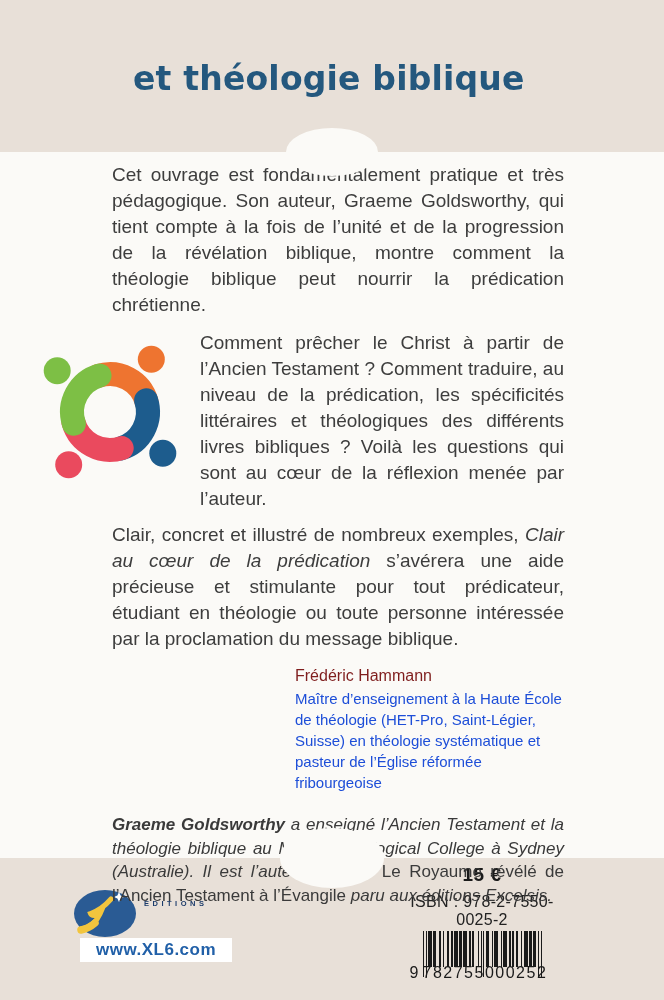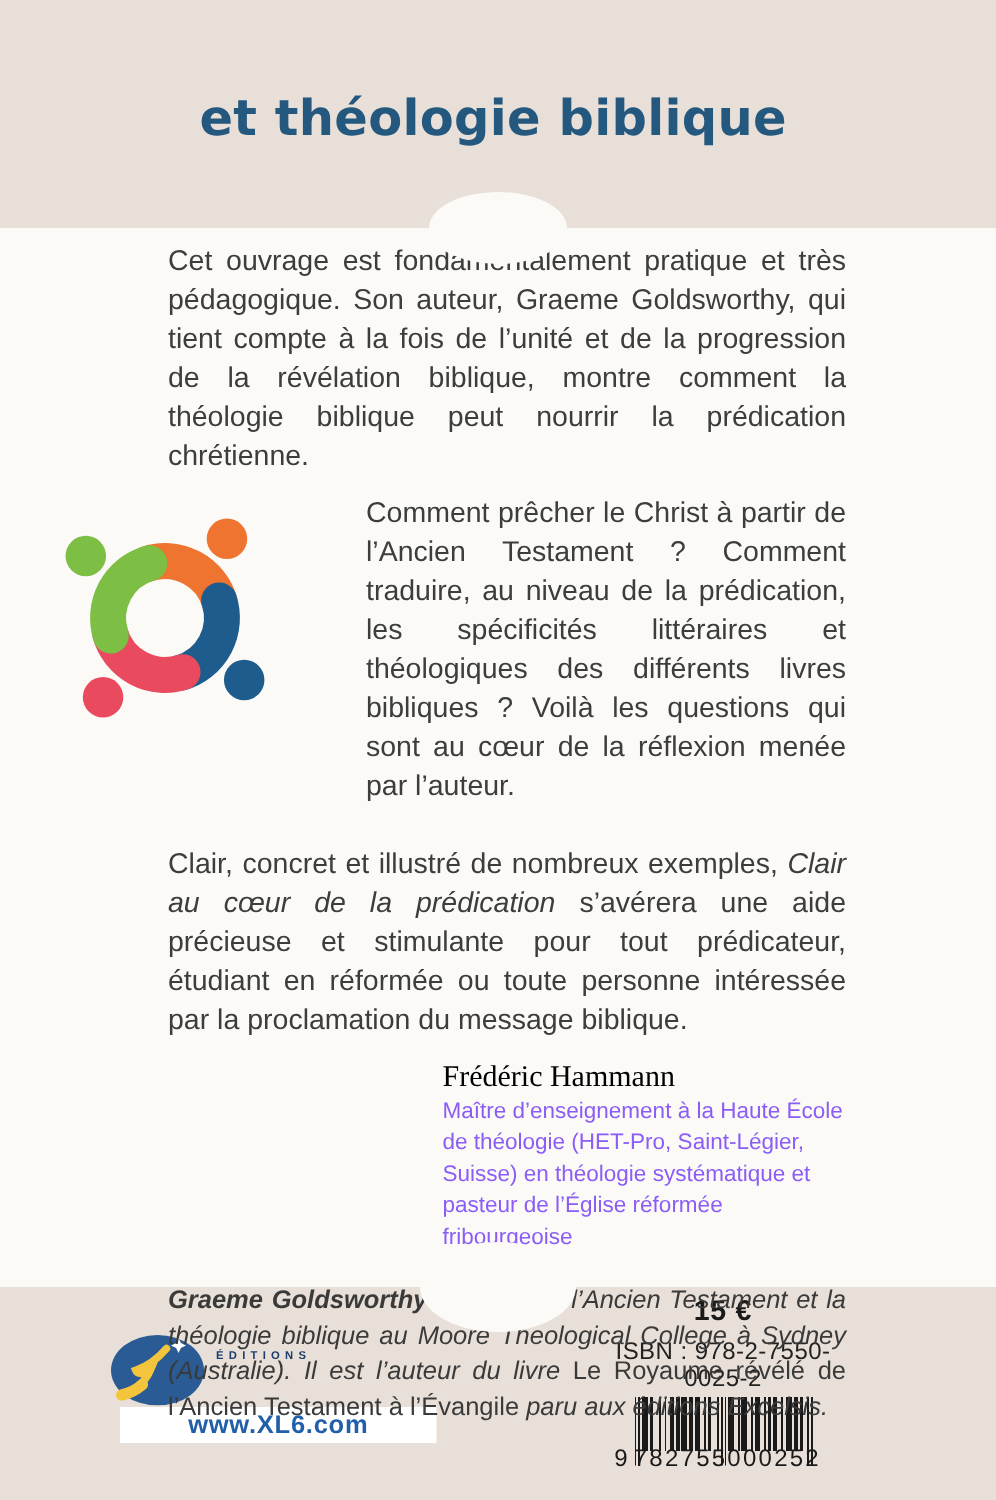--- a/index.html
+++ b/index.html
@@ -34,29 +34,29 @@
     background:#fbfaf7;border-radius:50%;}
   .notch-top{width:92px;height:48px;top:-24px;}
   .notch-bottom{width:104px;height:60px;bottom:-30px;}
   
   .body{
     margin:0 0 12px 0;
     font-size:19px;line-height:26px;
     text-align:justify;color:#3d3d3d;
   }
   .para1{margin-bottom:12px;}
-  .row2{display:flex;margin-left:-82px;margin-bottom:26px;gap:44px;}
+  .row2{display:flex;margin-left:-82px;margin-bottom:10px;}
   .pinwheel-box{flex:0 0 170px;padding-top:2px;}
   .para2{flex:1;margin:0;}
   .para3{margin-bottom:12px;}
   .para3 em{font-style:italic;}
   
   .endorser{margin:0 0 20px 183px;}
-  .endorser-name{font-size:20px;line-height:24px;color:#000000;font-family:Liberation Serif, serif;}
-  .endorser-role{font-size:15px;line-height:21px;max-width:350px;color:#8b5cf6;}
+  .endorser-name{font-size:16px;line-height:24px;color:#7f1d1d;}
+  .endorser-role{font-size:15px;line-height:21px;max-width:350px;color:#1d4ed8;}
   
   .bio{
     margin:0;font-size:17px;line-height:23.5px;
     font-style:italic;text-align:justify;color:#3a3a3a;
   }
   .bio strong{font-weight:bold;font-style:italic;}
   .bio .upright{font-style:normal;}
   
   .publisher{position:absolute;left:74px;top:32px;}
   .pub-row{display:flex;align-items:flex-start;text-align:right;}
@@ -65,21 +65,21 @@
     font-size:7.5px;font-weight:bold;letter-spacing:3.5px;
     color:#1c3c6b;margin:0 0 1px 5px;
   }
   .excelsis{
     font-family:"Liberation Serif", serif;
     font-size:27px;line-height:26px;font-weight:600;
     letter-spacing:1px;color:#1c3c6b;
   }
   .website-bar{
     margin-top:1px;margin-left:6px;
-    width:211px;height:24px;background:#ffffff;
+    width:152px;height:24px;background:#ffffff;
     display:flex;align-items:center;justify-content:center;
     font-size:17px;font-weight:bold;color:#2160a8;letter-spacing:0.5px;
   }
   
   .retail{position:absolute;left:404px;top:6px;width:156px;text-align:center;color:#1a1a1a;}
   .price{font-size:19px;font-weight:600;letter-spacing:0.5px;margin-bottom:7px;}
   .isbn{font-size:16px;letter-spacing:0.3px;margin-bottom:2px;color:#222222;}
   .barcode{display:block;margin:0 auto;shape-rendering:crispEdges;}
   .digits{
     position:relative;display:flex;width:119px;margin:-12px auto 0;
@@ -127,21 +127,21 @@
           <g transform="rotate(-90 80 80)">
             <path d="M 68.3,43.9 A 38,38 0 0 1 116.5,69.5" stroke-width="24" stroke-linecap="round" fill="none" stroke="#7dbf45"></path>
             <circle cx="121.3" cy="27.2" r="13.5" fill="#7dbf45"></circle>
           </g>
         </svg>
       </div>
       <p class="body para2">Comment prêcher le Christ à partir de l’Ancien Testament&nbsp;? Comment traduire, au niveau de la prédication, les spécificités littéraires et théologiques des différents livres bibliques&nbsp;? Voilà les questions qui sont au cœur de la réflexion menée par l’auteur.</p>
     </div>
 
     <p class="body para3">
-      <span>Clair, concret et illustré de nombreux exemples, </span><em>Clair au cœur de la prédication</em><span> s’avérera une aide précieuse et stimulante pour tout prédicateur, étudiant en réformée ou toute personne intéressée par la proclamation du message biblique.</span>
+      <span>Clair, concret et illustré de nombreux exemples, </span><em>Clair au cœur de la prédication</em><span> s’avérera une aide précieuse et stimulante pour tout prédicateur, étudiant en théologie ou toute personne intéressée par la proclamation du message biblique.</span>
     </p>
 
     <div class="endorser">
       <div class="endorser-name">Frédéric Hammann</div>
       <div class="endorser-role">Maître d’enseignement à la Haute École de théologie (HET-Pro, Saint-Légier, Suisse) en théologie systématique et pasteur de l’Église réformée fribourgeoise</div>
     </div>
 
     <p class="bio">
       <strong>Graeme Goldsworthy</strong><span> a enseigné l’Ancien Testament et la théologie biblique au Moore Theological College à Sydney (Australie). Il est l’auteur du livre </span><span class="upright">Le Royaume révélé de l’Ancien Testament à l’Évangile</span><span> paru aux éditions Excelsis.</span>
     </p>

